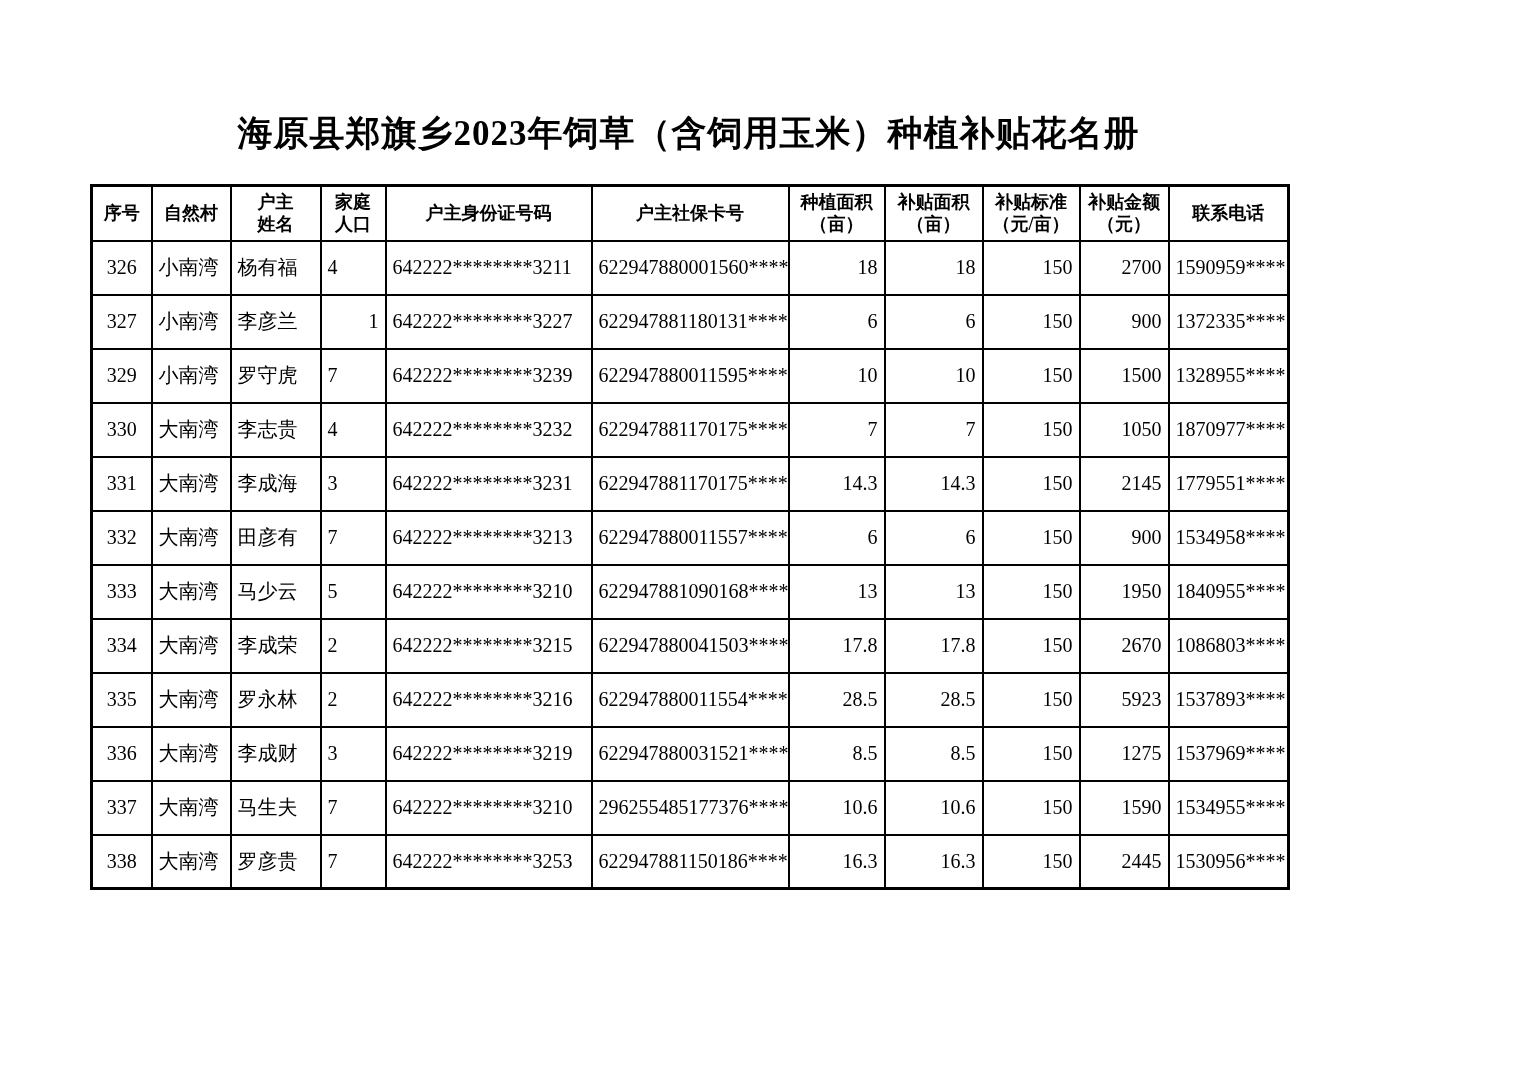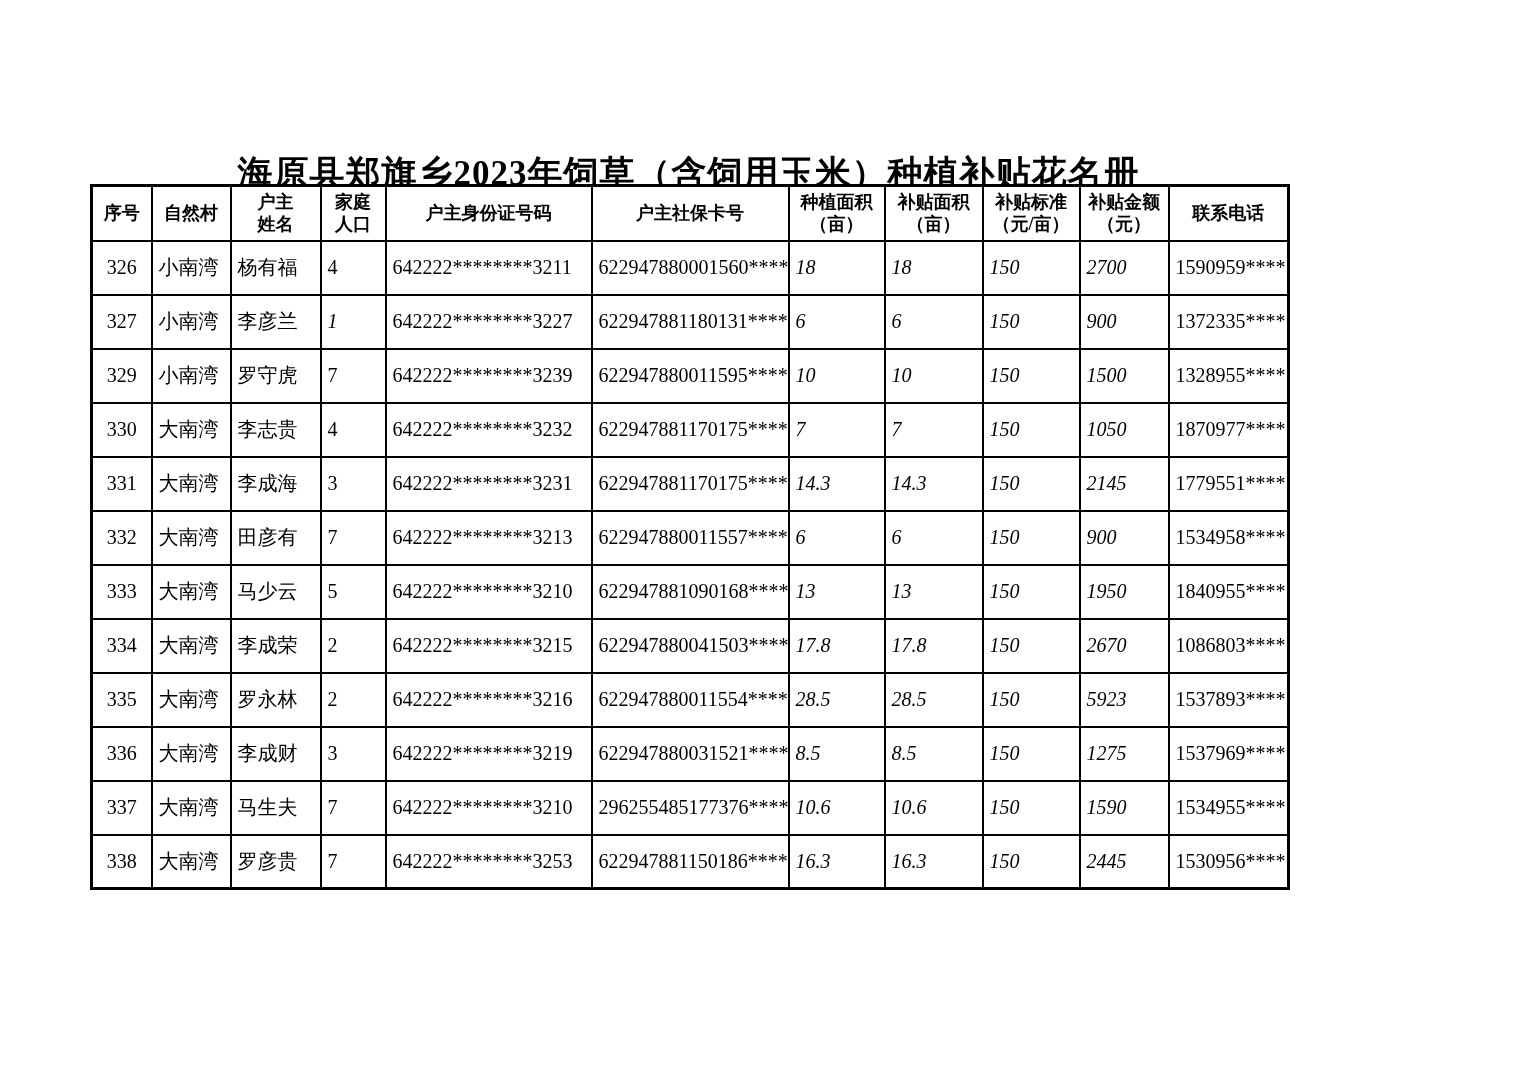--- a/index.html
+++ b/index.html
@@ -22,21 +22,20 @@
   .doc-title {
     position: absolute;
     left: 90px;
     top: 110px;
     width: 1197px;
     text-align: center;
     font-size: 35px;
     font-weight: bold;
     letter-spacing: 1px;
     white-space: nowrap;
-    margin-top: 40px;
   }
   table.roster {
     position: absolute;
     left: 90px;
     top: 184px;
     width: 1197px;
     table-layout: fixed;
     border-collapse: collapse;
     border: 3px solid #000;
   }
@@ -57,21 +56,21 @@
     padding: 0 1px;
   }
   table.roster td {
     height: 54px;
     font-size: 20px;
     font-weight: normal;
     padding: 0 6px;
     white-space: nowrap;
   }
   td.al-left   { text-align: left; }
-  td.al-right  { padding-right: 4px; font-style: italic; }
+  td.al-right  { text-align: right; padding-right: 4px; }
   td.al-center { text-align: center; }
 </style>
 </head>
 <body>
 
 <div class="page">
 
   <div class="doc-title">海原县郑旗乡2023年饲草（含饲用玉米）种植补贴花名册</div>
 
   <table class="roster">

